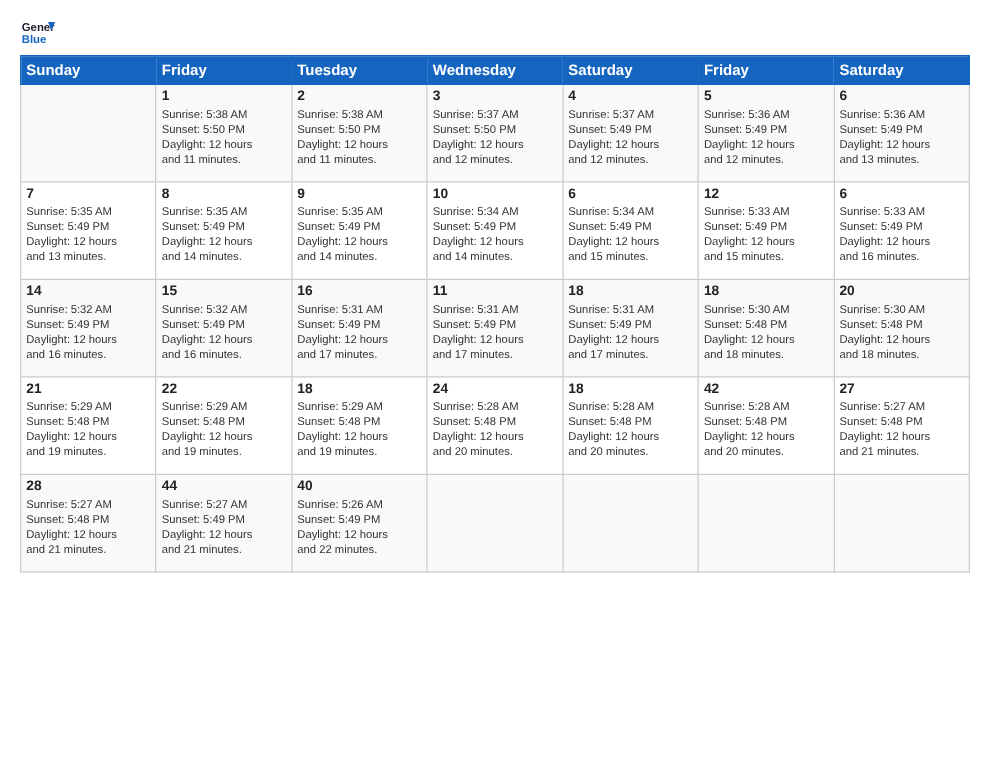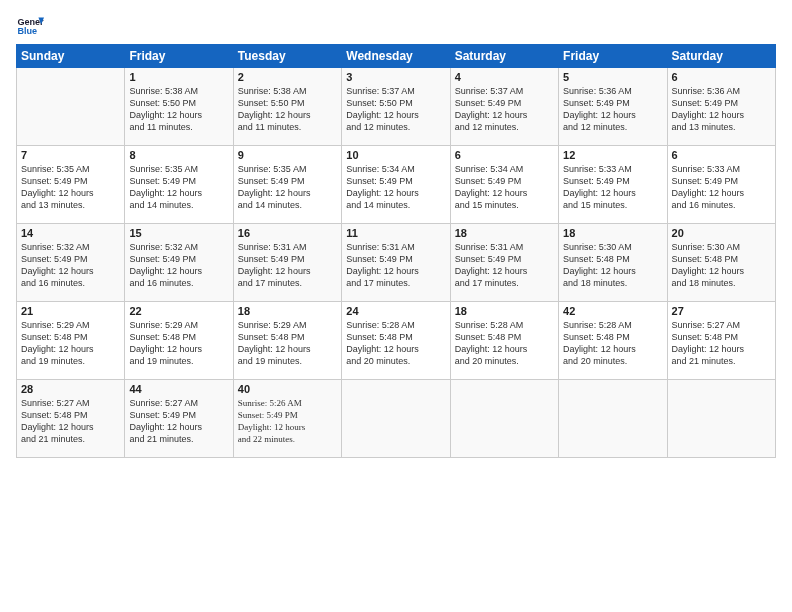--- a/index.html
+++ b/index.html
@@ -323,21 +323,21 @@
           </td>
           <td>
             <span class="day-number">44</span>
             <div class="cell-info" style="white-space: pre-line;">Sunrise: 5:27 AM
 Sunset: 5:49 PM
 Daylight: 12 hours
 and 21 minutes.</div>
           </td>
           <td>
             <span class="day-number">40</span>
-            <div class="cell-info" style="white-space: pre-line; font-family: Liberation Serif, serif;">Sunrise: 5:26 AM
+            <div class="cell-info" style="white-space: pre-line;">Sunrise: 5:26 AM
 Sunset: 5:49 PM
 Daylight: 12 hours
 and 22 minutes.</div>
           </td>
           <td></td>
           <td></td>
           <td></td>
           <td></td>
         </tr>
       </tbody>

